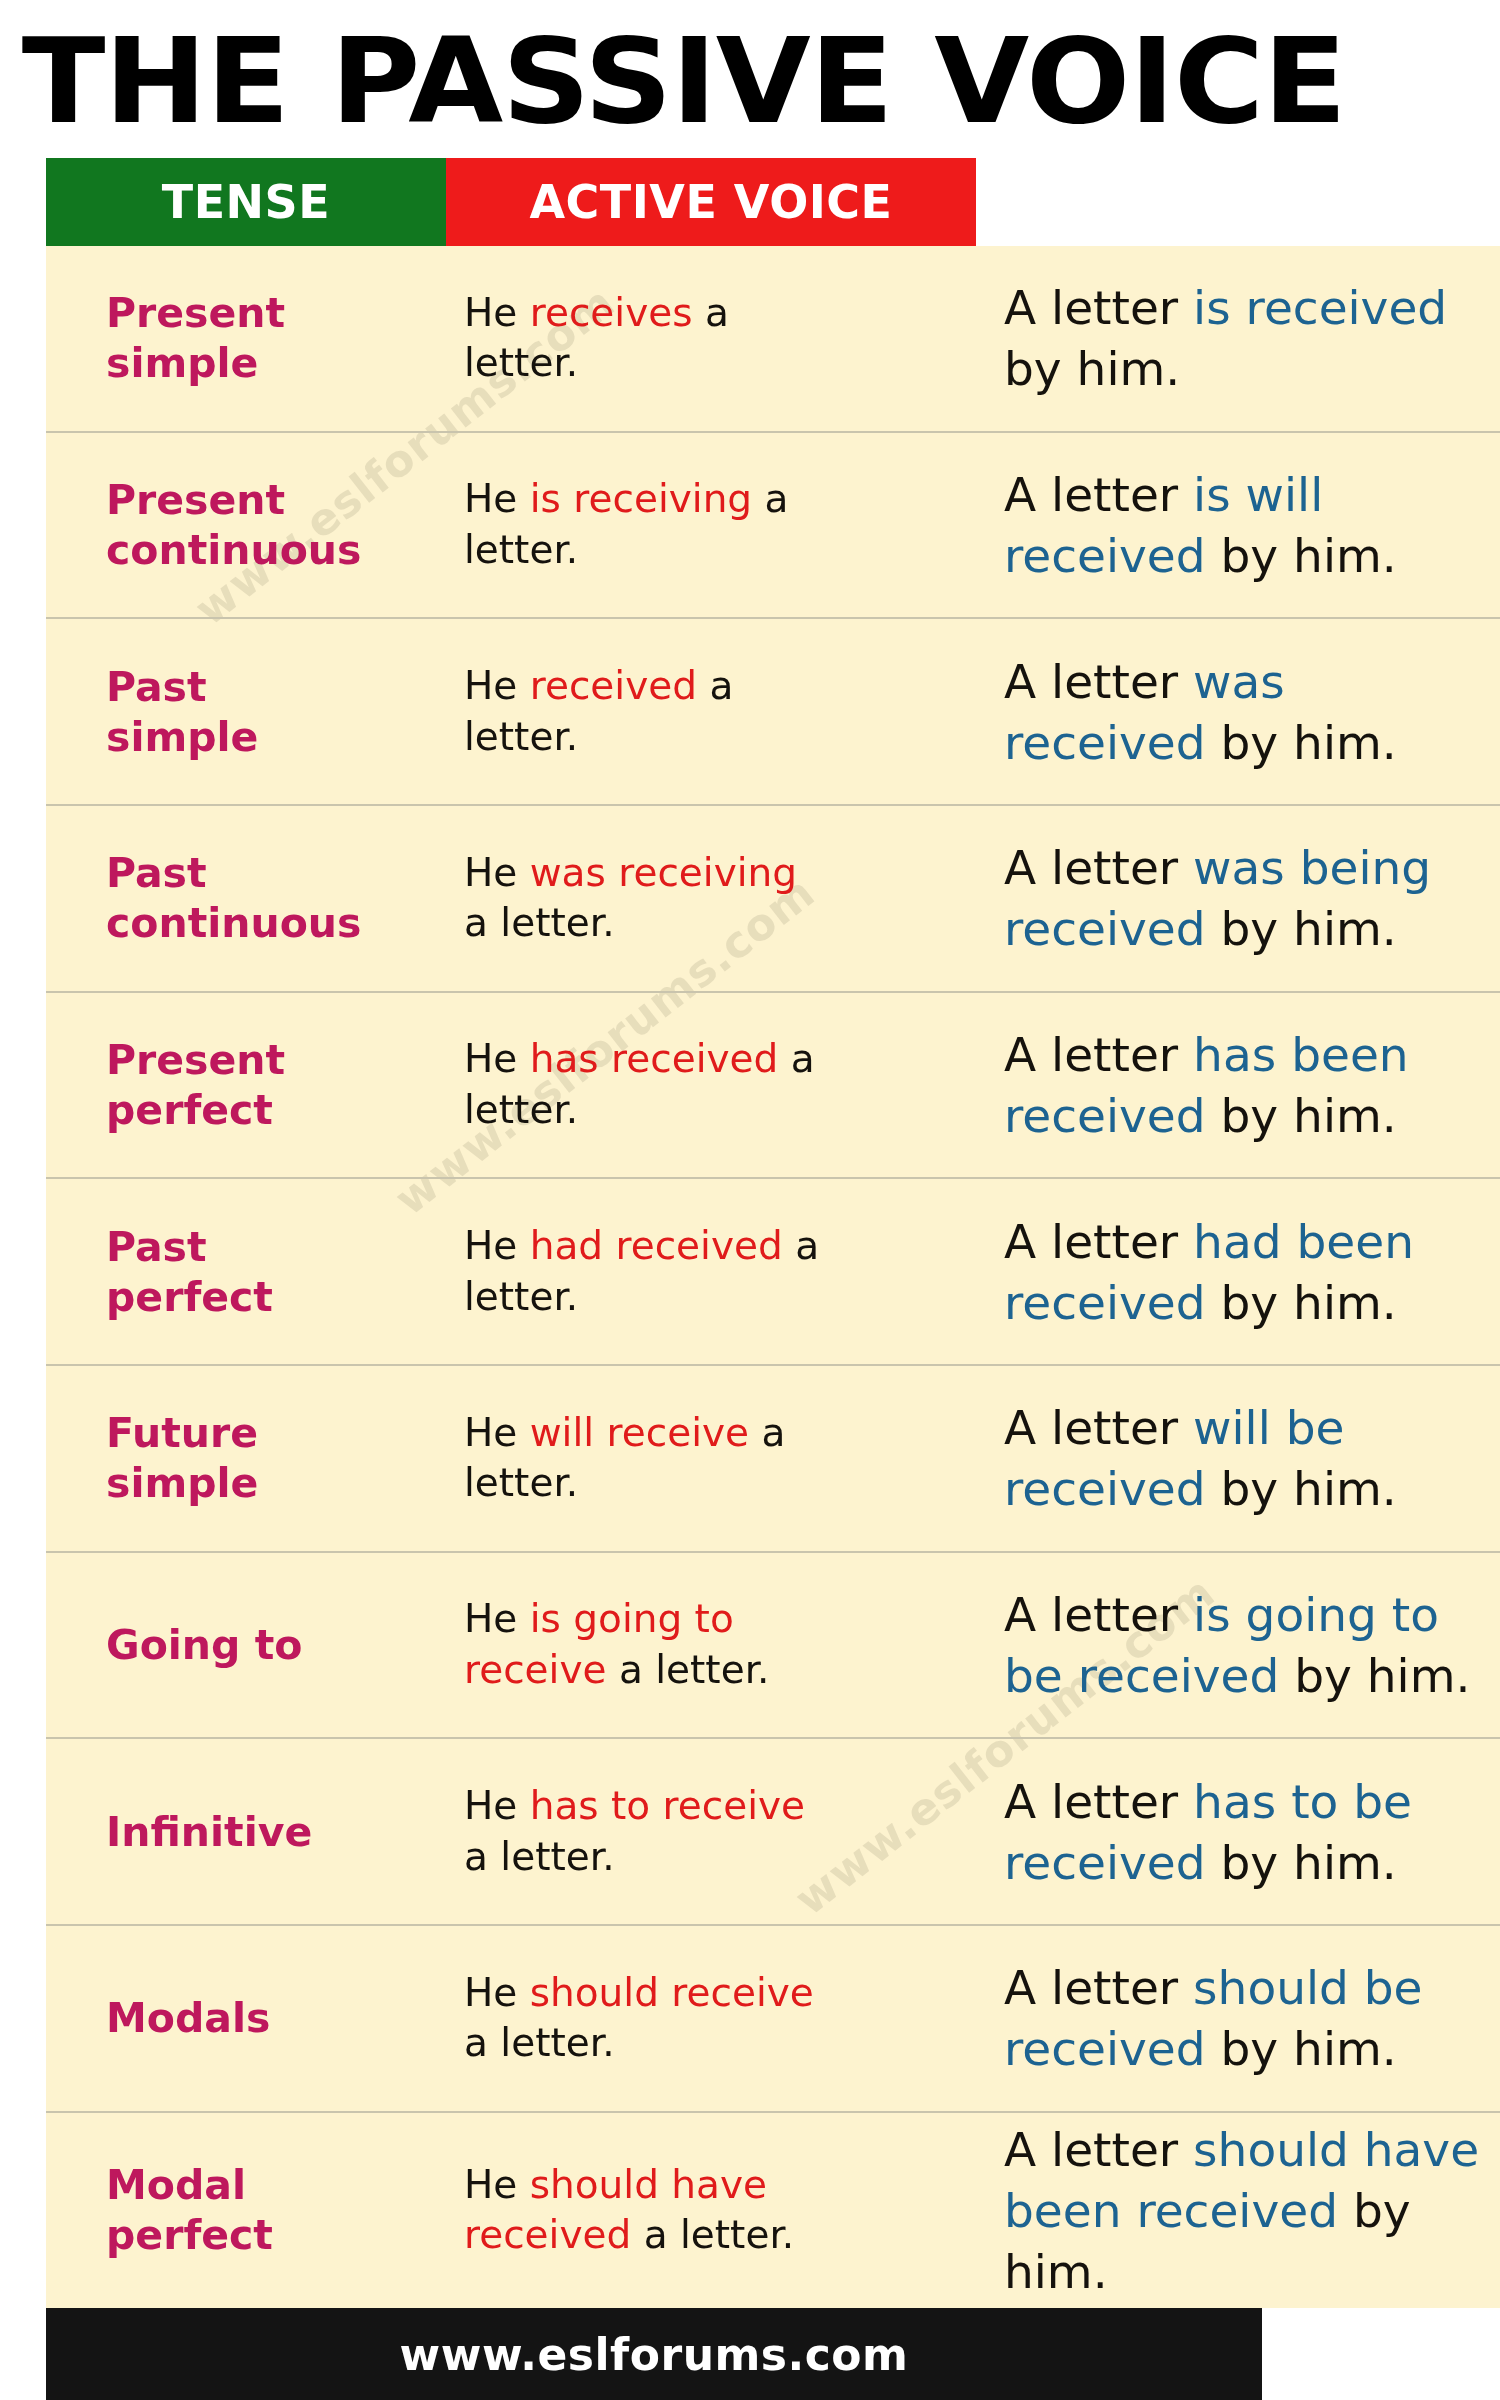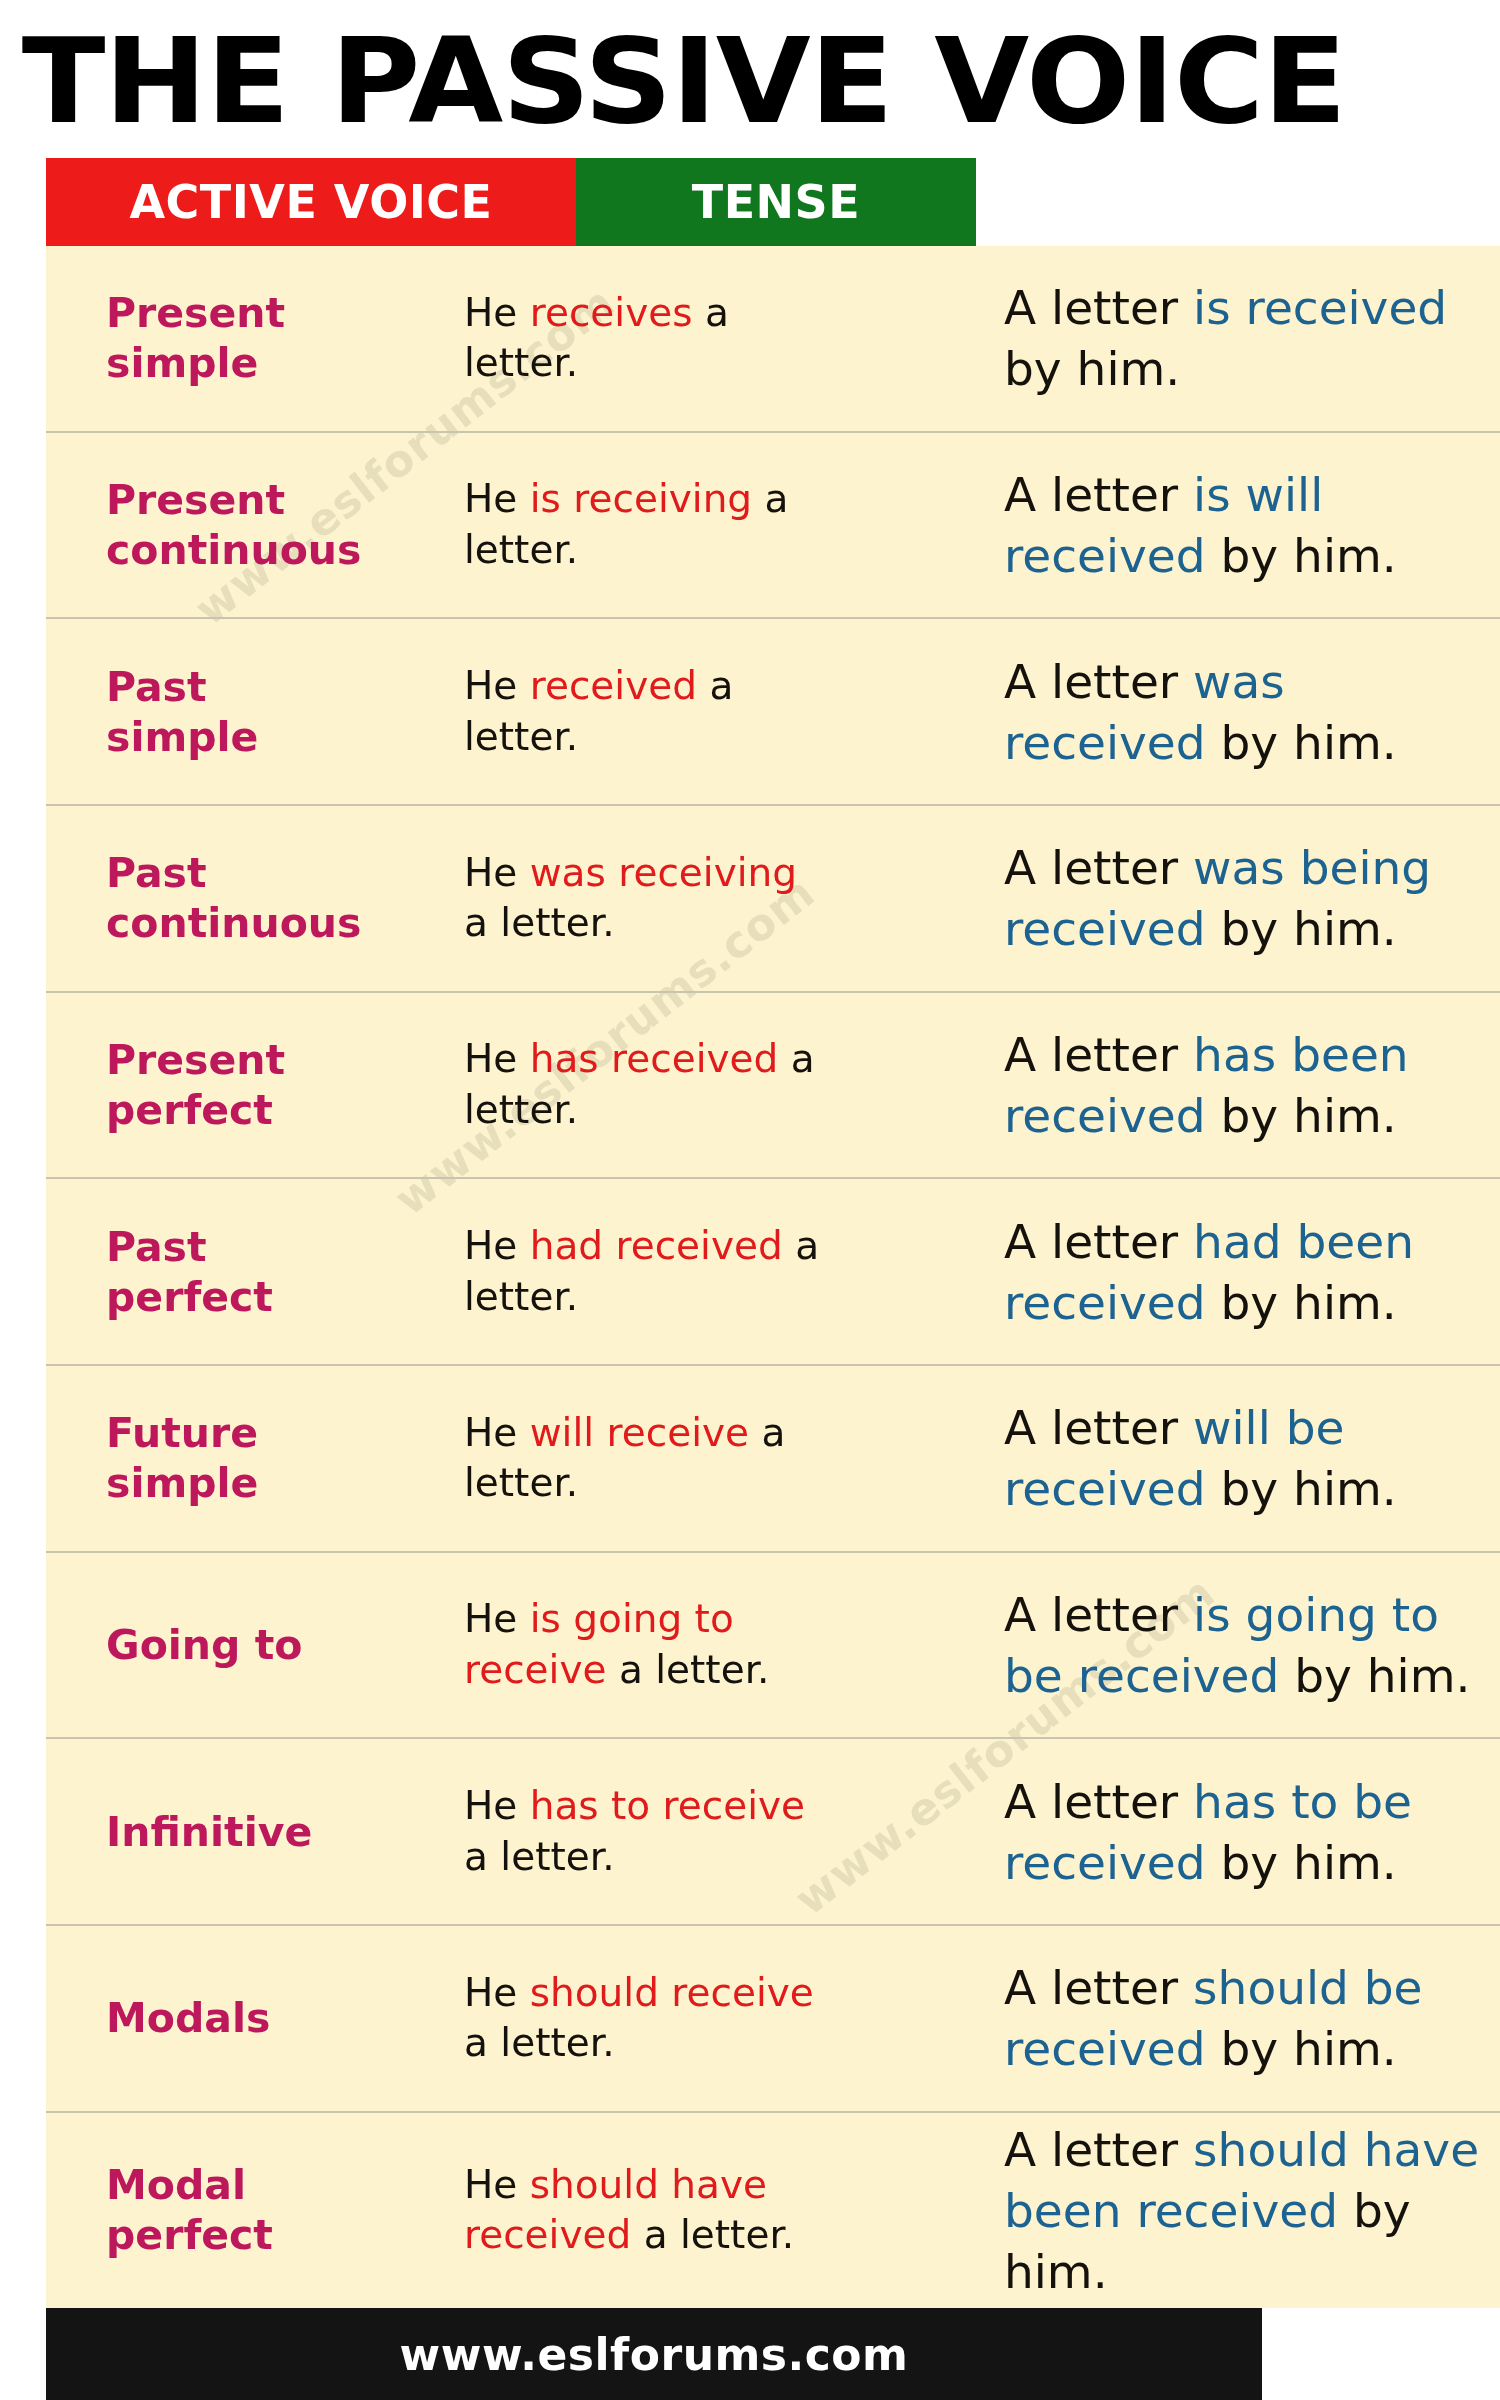--- a/index.html
+++ b/index.html
@@ -132,22 +132,22 @@
   .wm3 { left: 700px; top: 1720px; }
 </style>
 </head>
 <body>
 
 <div class="poster">
 
   <div class="title">THE PASSIVE VOICE</div>
 
   <div class="header-row">
+    <div class="hcell tense">TENSE</div>
     <div class="hcell active">ACTIVE VOICE</div>
-    <div class="hcell tense">TENSE</div>
   </div>
 
   <div class="table" id="table-body">
     <div class="wm wm1">www.eslforums.com</div>
     <div class="wm wm2">www.eslforums.com</div>
     <div class="wm wm3">www.eslforums.com</div>
   <div class="row">
         <div class="cell tense">
           <span class="lineblock">Present</span>
           <span class="lineblock">simple</span>

